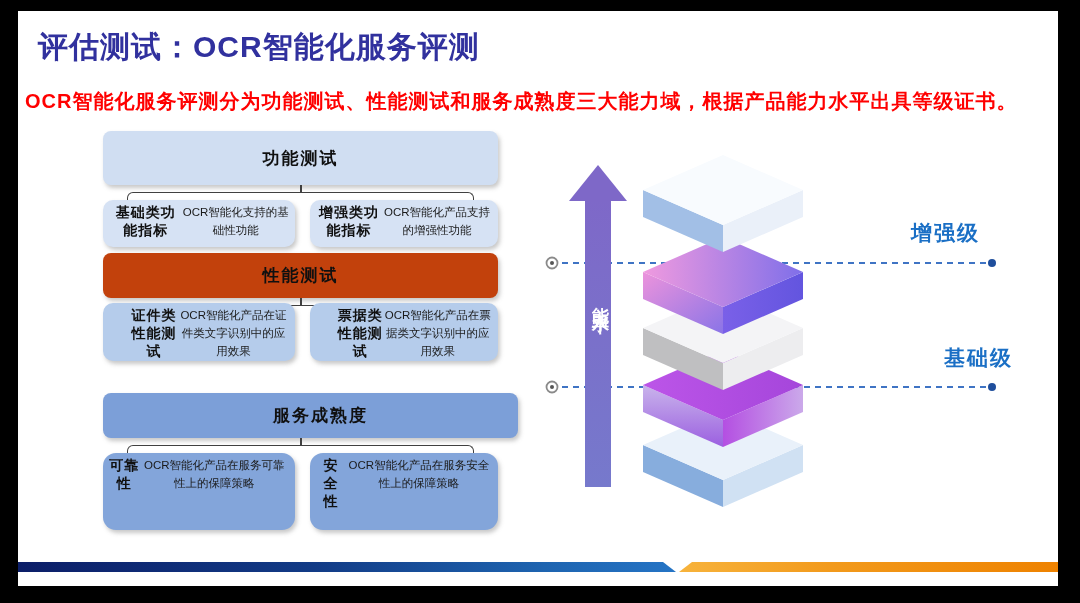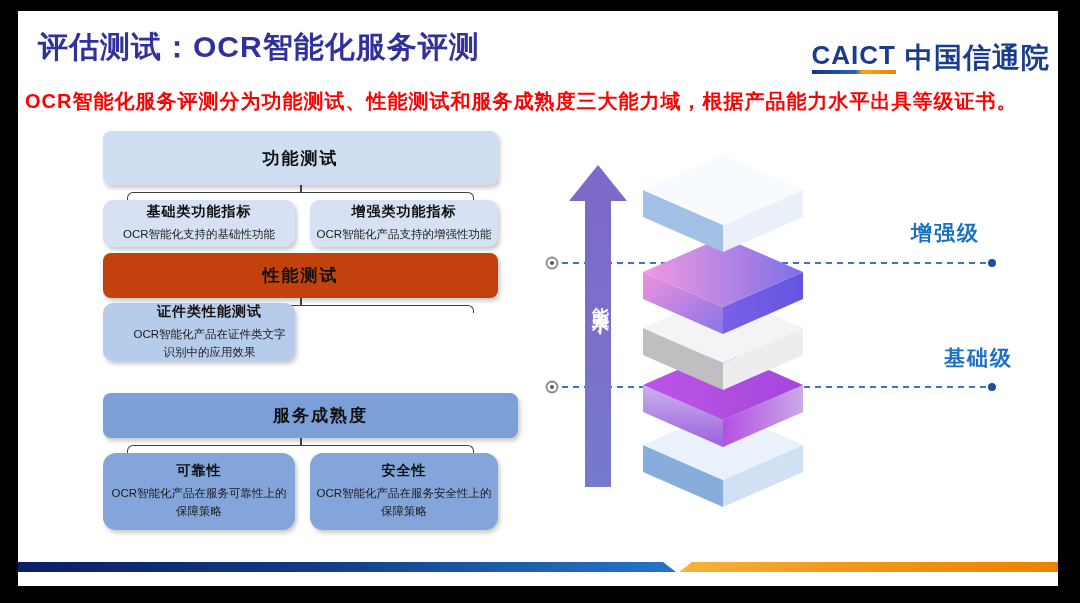--- a/index.html
+++ b/index.html
@@ -38,21 +38,21 @@
   .hdr3{top:262px;height:45px;background:#7C9FD8;padding-left:20px;}
 
   .connector{position:absolute;left:0;width:395px;height:15px;}
   .conn1{top:54px;}.conn2{top:167px;}.conn3{top:307px;}
   .connector .stem{position:absolute;left:50%;top:0;width:2px;height:8px;background:#404040;transform:translateX(-50%);}
   .connector .bracket{position:absolute;left:24px;right:24px;top:7px;bottom:0;
     border:1.5px solid #404040;border-bottom:none;border-radius:6px 6px 0 0;}
 
   .rowbox{
     position:absolute;border-radius:10px;text-align:center;
-    display:flex;flex-direction:column;justify-content:center;
+    display:flex;flex-direction:row;justify-content:center;
     padding:4px 6px;box-sizing:border-box;
     box-shadow:2px 3px 4px rgba(110,110,110,.38);
   }
   .rowbox.left{left:0;width:192px;}
   .rowbox.right{left:207px;width:188px;}
   .r1{top:69px;height:47px;background:#D6E2F4;}
   .r2{top:172px;height:58px;background:#B5CCEB;padding-left:27px;}
   .r3{top:322px;height:77px;background:#83A5DA;border-radius:13px;}
   .box-title{font-size:14px;font-weight:bold;color:#101010;margin-bottom:5px;letter-spacing:1px;}
   .box-desc{font-size:11.5px;color:#1a1a1a;line-height:1.55;}
@@ -78,27 +78,20 @@
     background:linear-gradient(90deg,#F7B33C 0%,#F29A1C 40%,#EE8200 100%);
     clip-path:polygon(13px 0,100% 0,100% 100%,0 100%);}
 </style>
 </head>
 <body>
 
 <div class="slide">
 
   <div class="title">评估测试：OCR智能化服务评测</div>
 
-  <div class="logo">
-    <div class="logo-caict">
-      <span class="logo-acronym">CAICT</span>
-      <div class="logo-underline"></div>
-    </div>
-    <span class="logo-name">中国信通院</span>
-  </div>
 
   <div class="subtitle">OCR智能化服务评测分为功能测试、性能测试和服务成熟度三大能力域，根据产品能力水平出具等级证书。</div>
 
   <div class="flowchart">
 
     <div class="hdr hdr1">功能测试</div>
     <div class="connector conn1">
       <div class="stem"></div>
       <div class="bracket"></div>
     </div>
@@ -112,20 +105,24 @@
     </div>
 
     <div class="hdr hdr2">性能测试</div>
     <div class="connector conn2">
       <div class="stem"></div>
       <div class="bracket"></div>
     </div>
     <div class="rowbox r2 left">
       <div class="box-title">证件类性能测试</div>
       <div class="box-desc">OCR智能化产品在证件类文字识别中的应用效果</div>
+    </div>
+    <div class="rowbox r2 right">
+      <div class="box-title">票据类性能测试</div>
+      <div class="box-desc">OCR智能化产品在票据类文字识别中的应用效果</div>
     </div>
 
     <div class="hdr hdr3">服务成熟度</div>
     <div class="connector conn3">
       <div class="stem"></div>
       <div class="bracket"></div>
     </div>
     <div class="rowbox r3 left">
       <div class="box-title">可靠性</div>
       <div class="box-desc">OCR智能化产品在服务可靠性上的保障策略</div>

